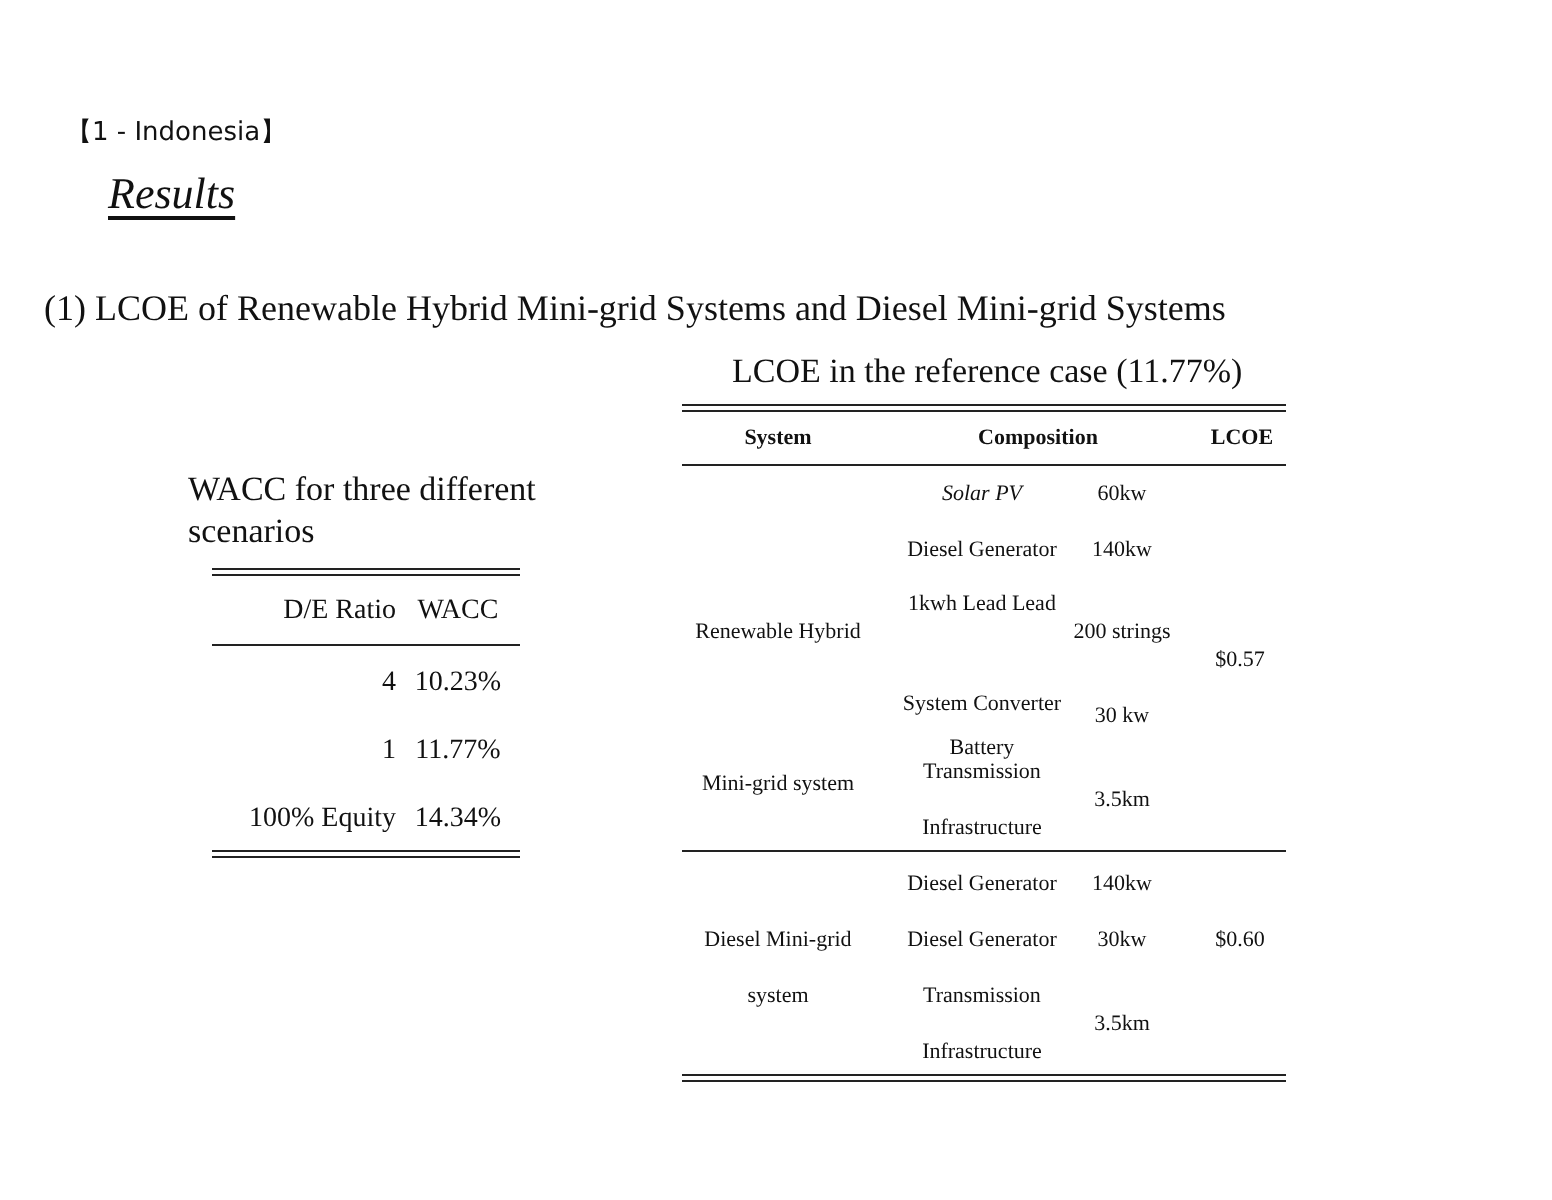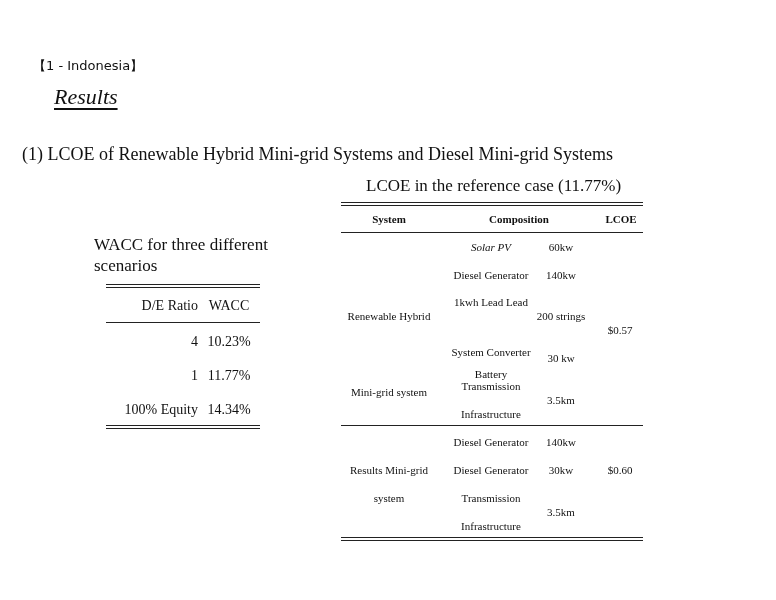--- a/index.html
+++ b/index.html
@@ -79,21 +79,21 @@
 
   <span class="cell" style="left:96px;width:108px;top:144px;">System Converter</span>
   <span class="cell" style="left:196px;width:48px;top:150px;">30 kw</span>
 
   <span class="cell" style="left:96px;width:108px;top:178px;">Transmission</span>
   <span class="cell" style="left:96px;width:108px;top:206px;">Infrastructure</span>
   <span class="cell" style="left:196px;width:48px;top:192px;">3.5km</span>
 
   <div class="abs rule" style="left:0;top:223px;width:302px;"></div>
 
-  <span class="cell" style="left:0;width:96px;top:262px;">Results Mini-grid</span>
+  <span class="cell" style="left:0;width:96px;top:262px;">Diesel Mini-grid</span>
   <span class="cell" style="left:0;width:96px;top:290px;">system</span>
   <span class="cell" style="left:256px;width:46px;top:262px;">$0.60</span>
 
   <span class="cell" style="left:96px;width:108px;top:234px;">Diesel Generator</span>
   <span class="cell" style="left:196px;width:48px;top:234px;">140kw</span>
 
   <span class="cell" style="left:96px;width:108px;top:262px;">Diesel Generator</span>
   <span class="cell" style="left:196px;width:48px;top:262px;">30kw</span>
 
   <span class="cell" style="left:96px;width:108px;top:290px;">Transmission</span>

